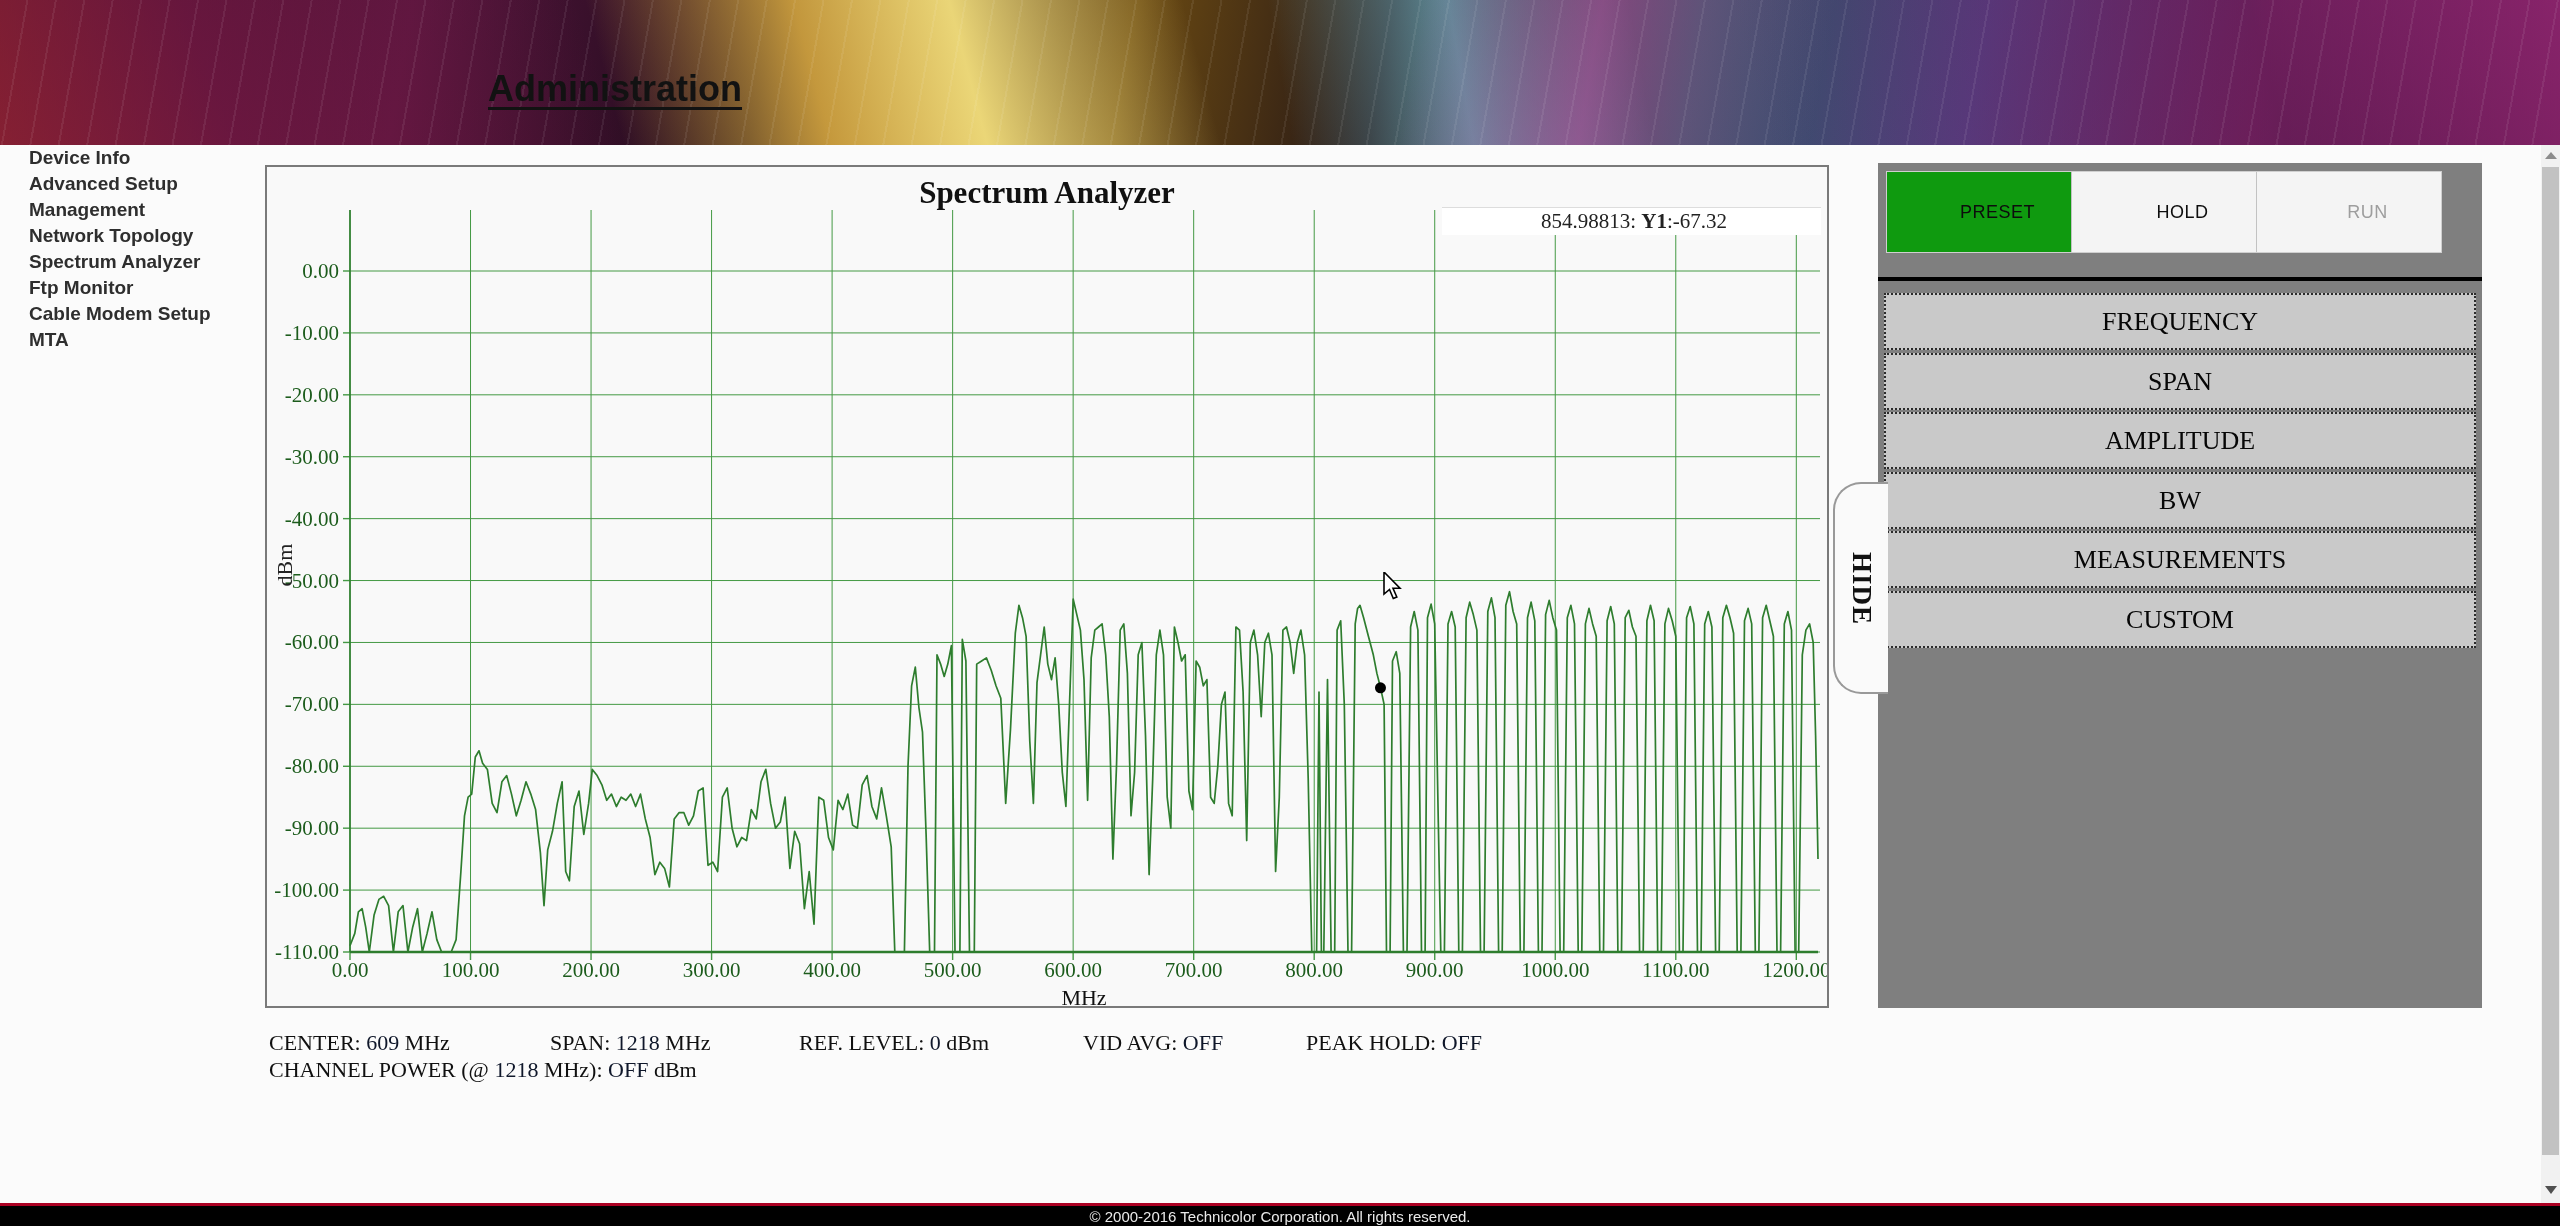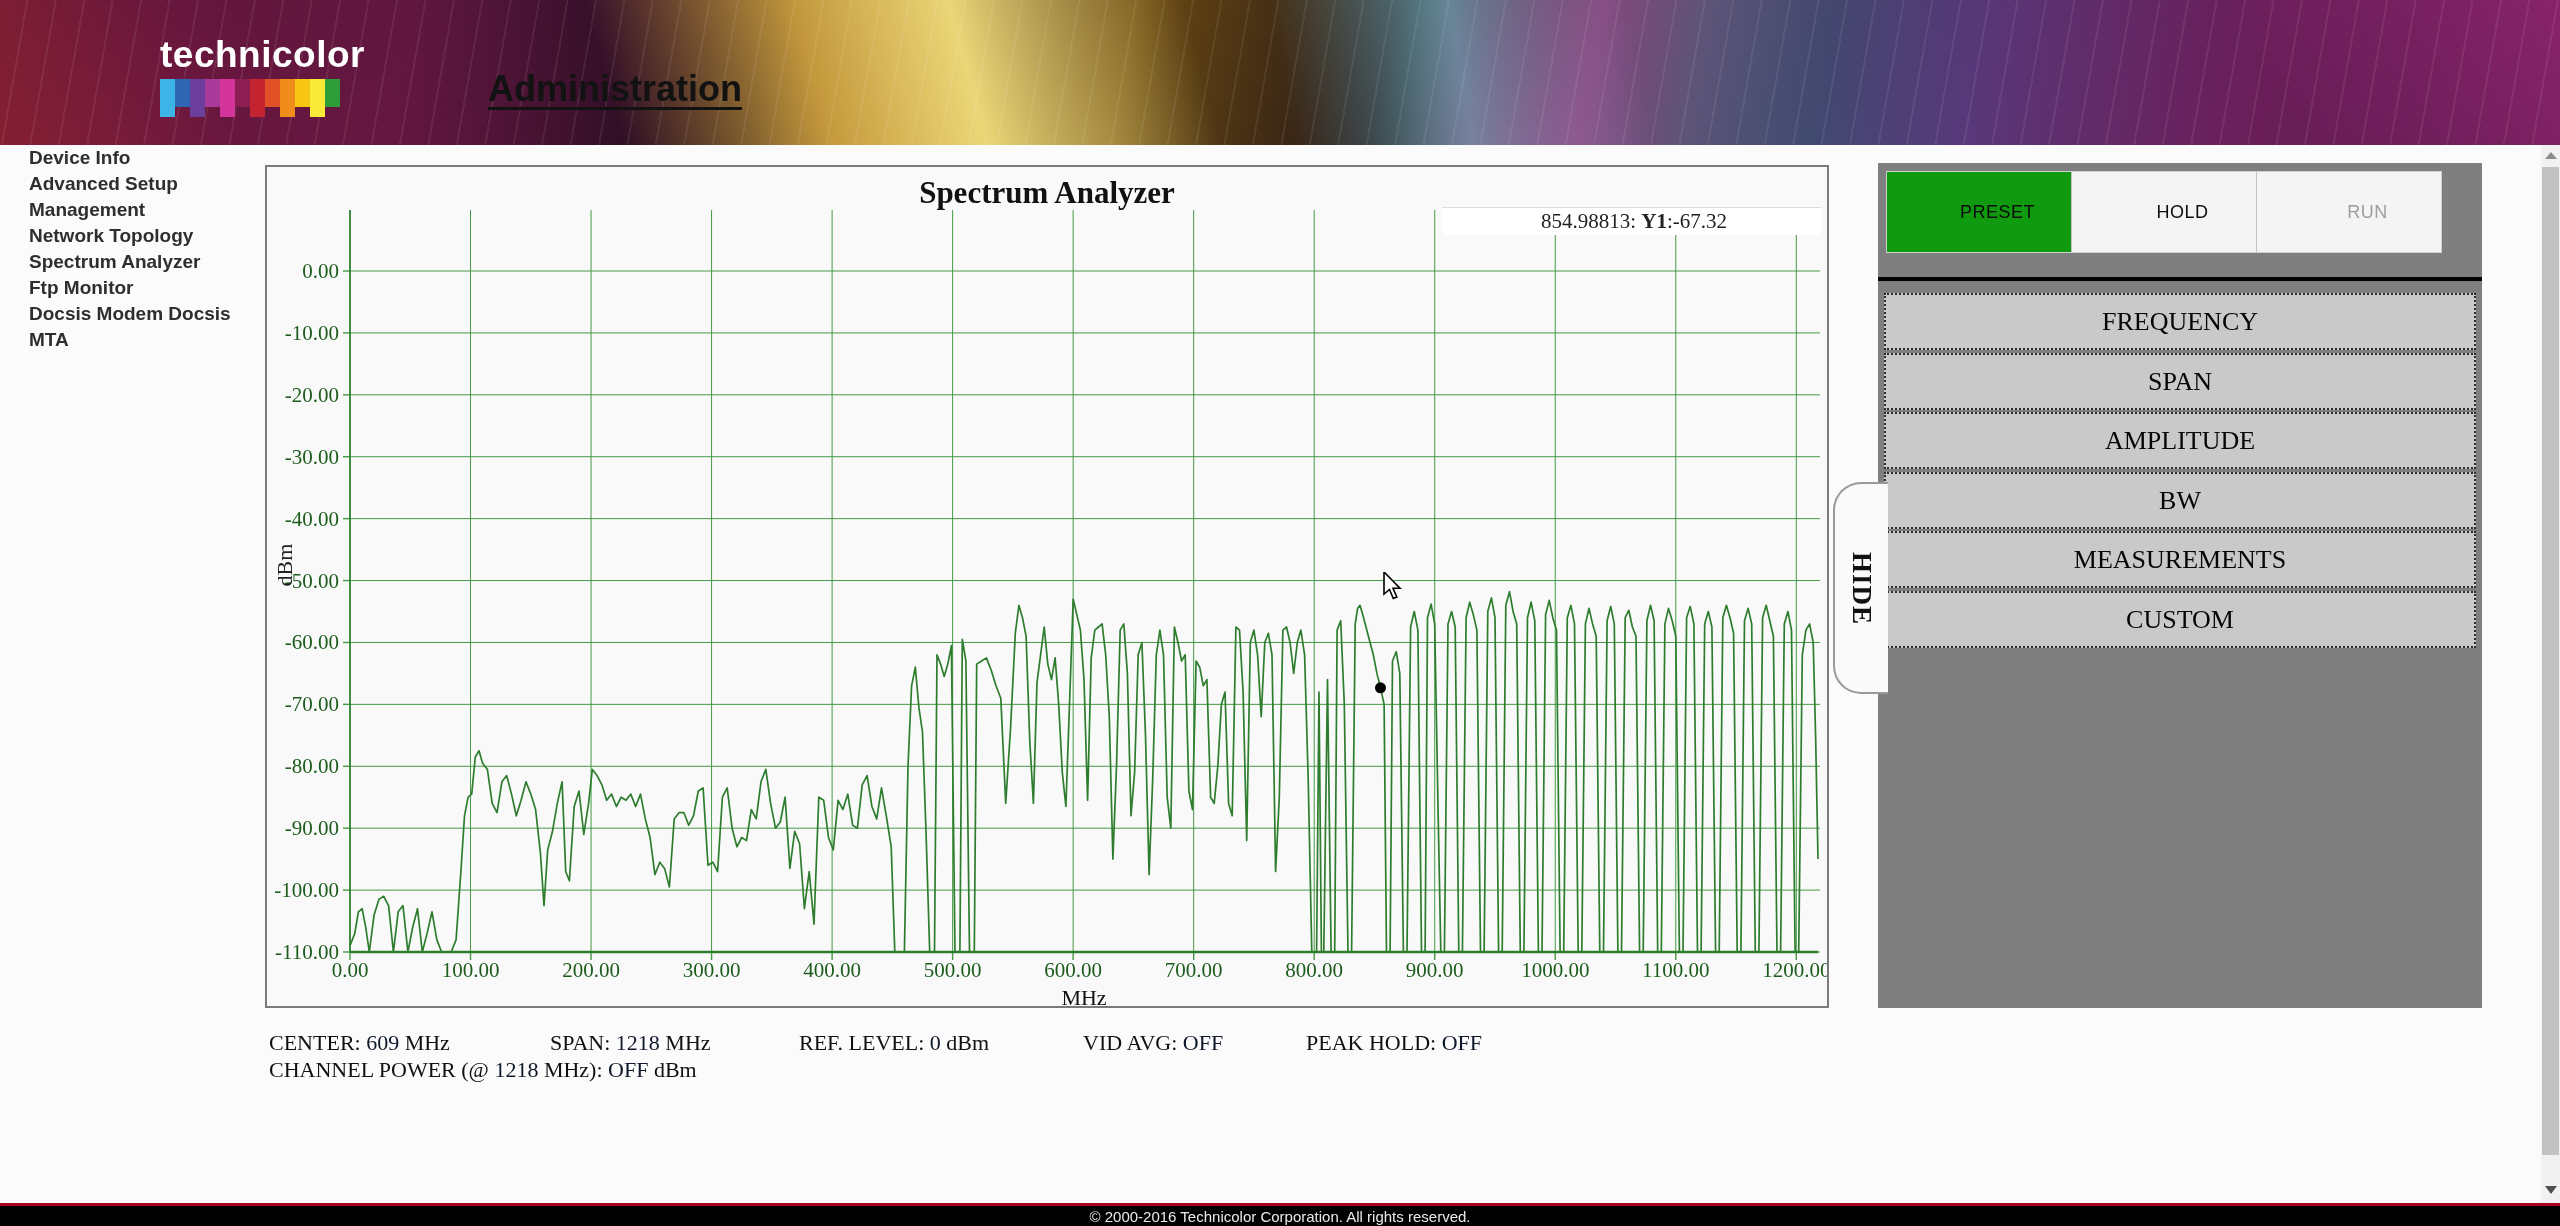--- a/index.html
+++ b/index.html
@@ -96,48 +96,31 @@
 
   
   #mouse-cursor { position:absolute; left:1383px; top:572px; z-index:9; }
 </style>
 </head>
 <body>
 
 <div id="page">
 
   <div id="banner">
-    <div id="logo">
-      <div id="logo-text">technicolor</div>
-      <div id="logo-blocks">
-          <div style="background: rgb(60, 180, 230); height: 38px;"></div>
-          <div style="background: rgb(47, 102, 180); height: 28px;"></div>
-          <div style="background: rgb(108, 63, 156); height: 38px;"></div>
-          <div style="background: rgb(168, 58, 154); height: 28px;"></div>
-          <div style="background: rgb(212, 53, 154); height: 38px;"></div>
-          <div style="background: rgb(140, 30, 82); height: 28px;"></div>
-          <div style="background: rgb(196, 36, 48); height: 38px;"></div>
-          <div style="background: rgb(224, 82, 38); height: 28px;"></div>
-          <div style="background: rgb(239, 140, 28); height: 38px;"></div>
-          <div style="background: rgb(246, 198, 19); height: 28px;"></div>
-          <div style="background: rgb(248, 234, 54); height: 38px;"></div>
-          <div style="background: rgb(47, 158, 56); height: 28px;"></div>
-        </div>
-    </div>
     <div id="admin-title">Administration</div>
   </div>
 
   <nav id="sidebar">
     <a class="side-item">Device Info</a>
     <a class="side-item">Advanced Setup</a>
     <a class="side-item">Management</a>
     <a class="side-item">Network Topology</a>
     <a class="side-item">Spectrum Analyzer</a>
     <a class="side-item">Ftp Monitor</a>
-    <a class="side-item">Docsis Modem Docsis</a>
+    <a class="side-item">Cable Modem Setup</a>
     <a class="side-item">MTA</a>
   </nav>
 
   <div id="chart-box">
     <svg id="plot-svg" viewBox="0 0 1560 839">
         <line x1="83" y1="43" x2="83" y2="785" stroke="#449944" stroke-width="1"></line>
         <line x1="83" y1="785" x2="83" y2="793" stroke="#449944" stroke-width="1.4"></line>
         <text x="83" y="810" text-anchor="middle" fill="#1c5c1c" font-size="21" font-family="Liberation Serif, serif">0.00</text>
         <line x1="203.5254515599343" y1="43" x2="203.5254515599343" y2="785" stroke="#449944" stroke-width="1"></line>
         <line x1="203.5254515599343" y1="785" x2="203.5254515599343" y2="793" stroke="#449944" stroke-width="1.4"></line>

